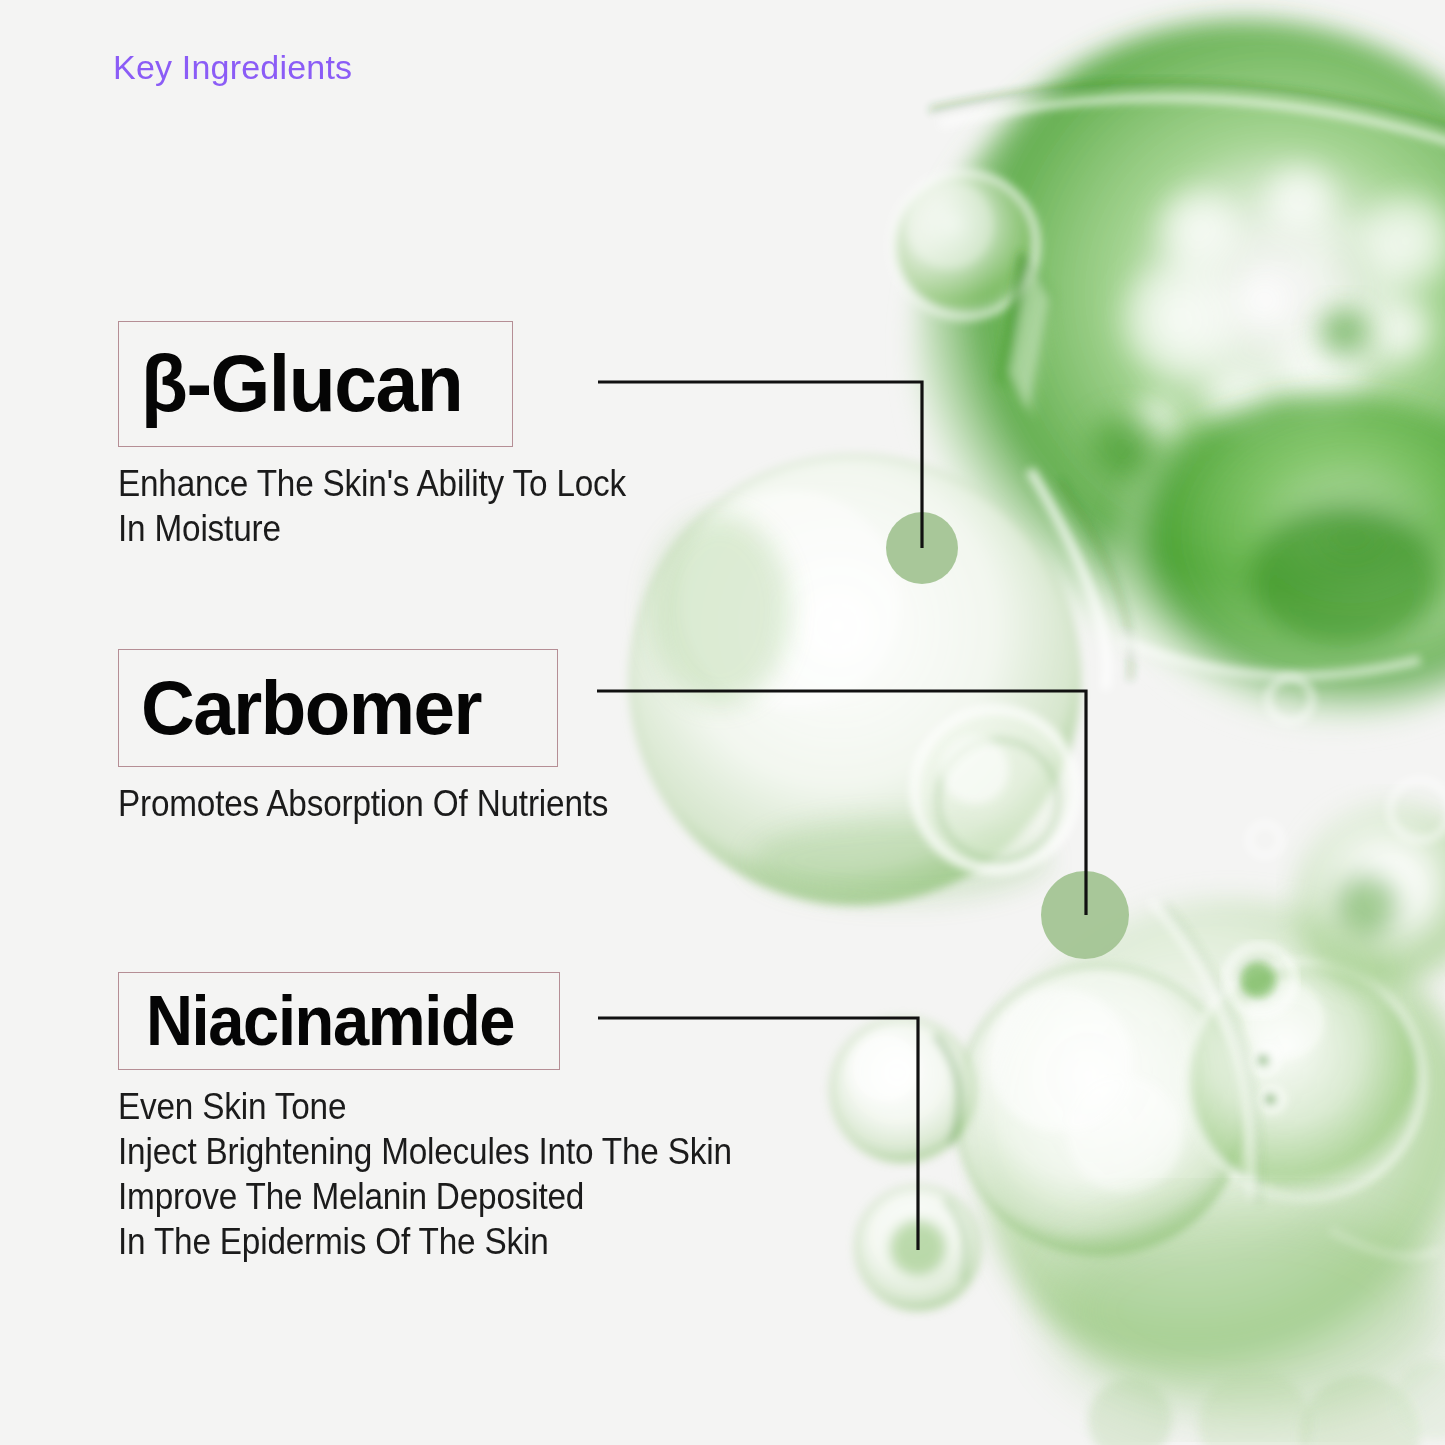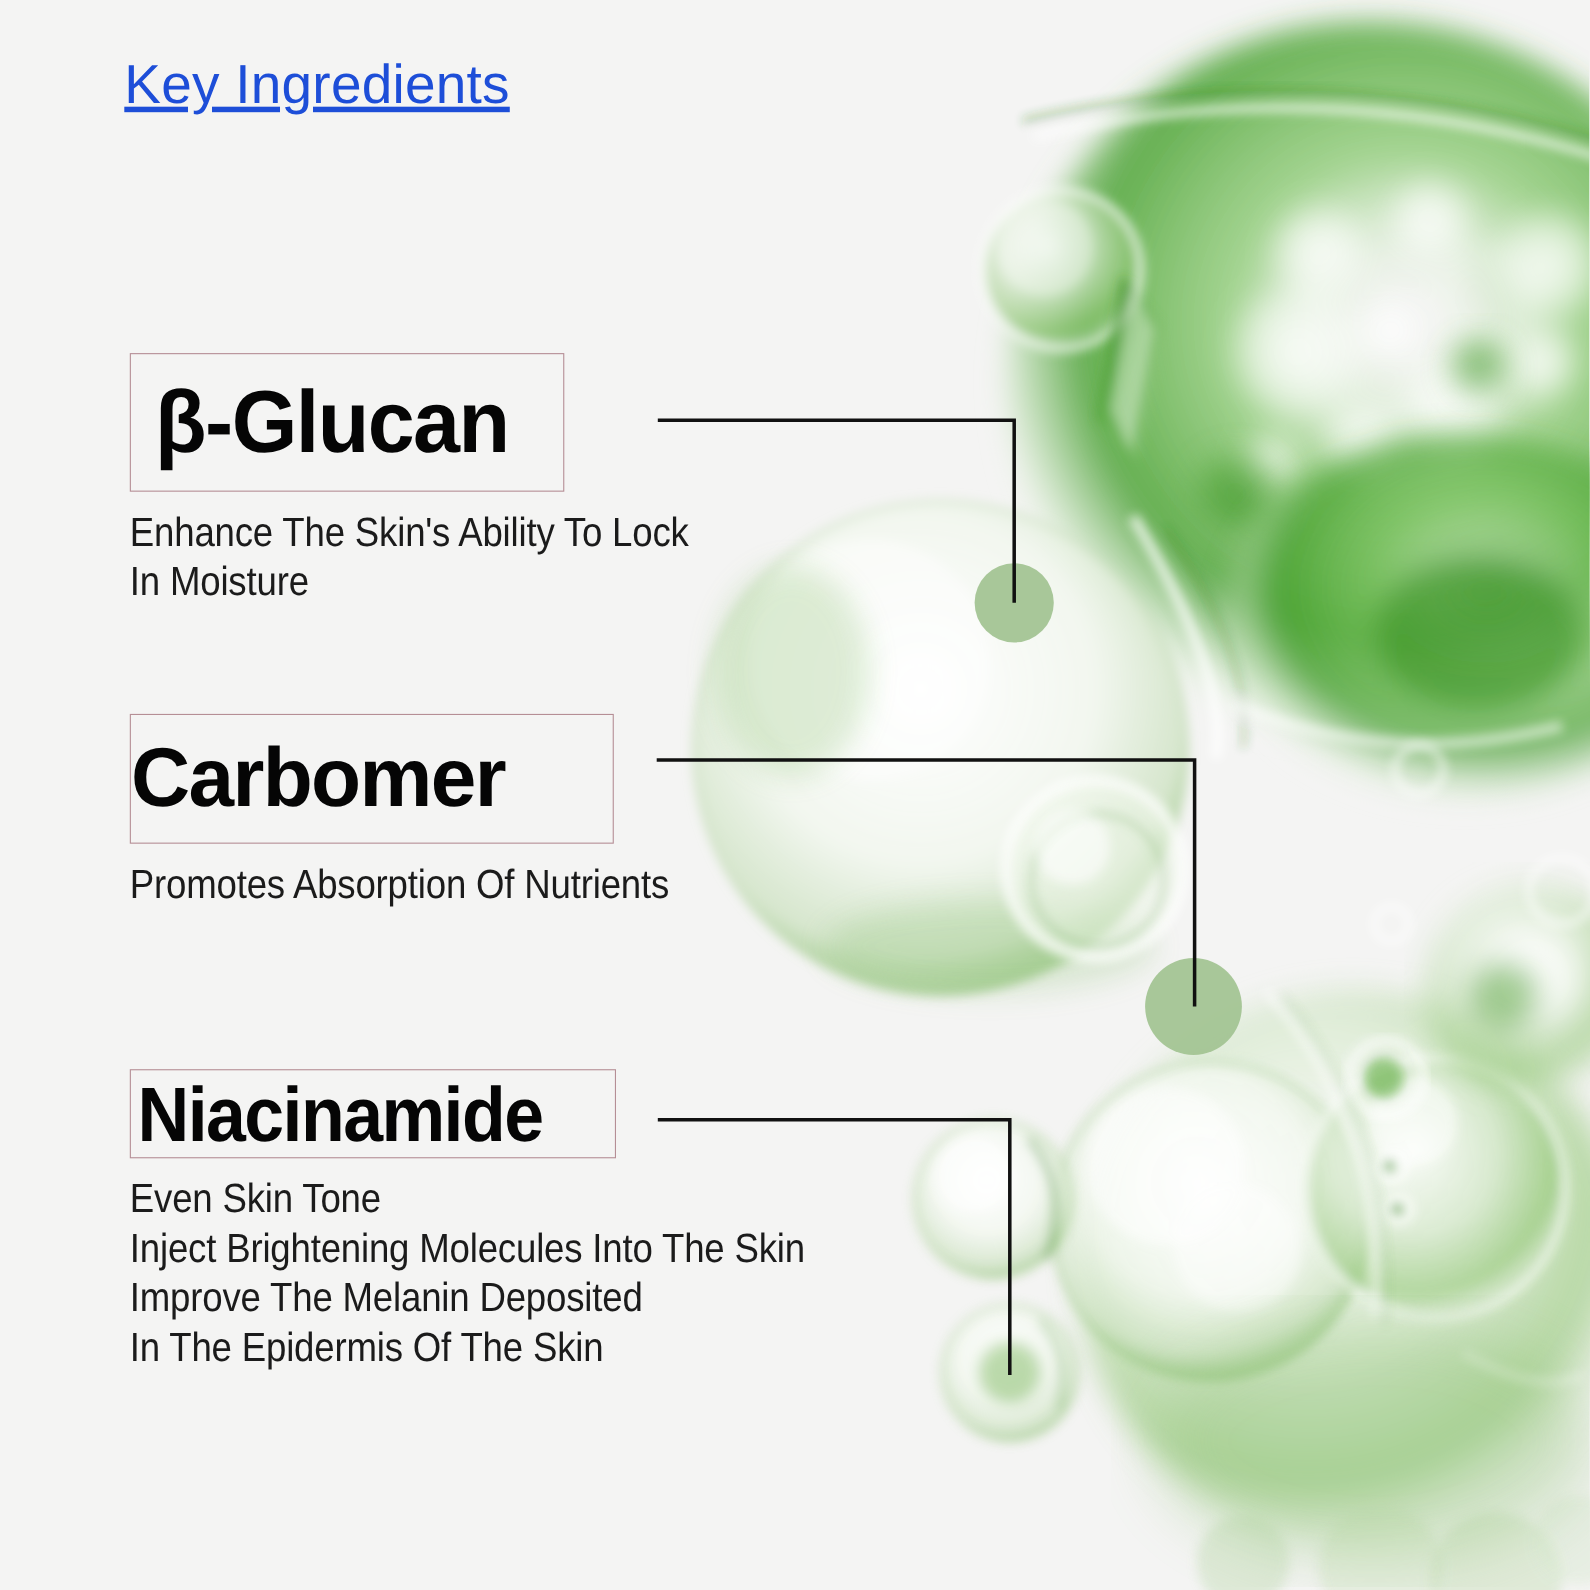--- a/index.html
+++ b/index.html
@@ -23,26 +23,25 @@
     width: 1445px;
     height: 1445px;
     pointer-events: none;
   }
 
   
   #page-title {
     position: absolute;
     left: 113px;
     top: 48px;
-    font-size: 50px;
+    font-size: 34px;
     font-weight: 400;
-    color: #1d4ed8;
+    color: #8b5cf6;
     letter-spacing: 0.2px;
     white-space: nowrap;
-    text-decoration: underline;
   }
 
   
   .ingredient {
     position: absolute;
     left: 118px;
   }
   .name-box {
     box-sizing: border-box;
     border: 1.6px solid #b58e95;
@@ -72,26 +71,26 @@
     white-space: nowrap;
   }
 
   
   #ing-0 { top: 321px; }
   #ing-0 .name-box { width: 395px; height: 126px; padding-left: 22px; }
   #ing-0 .name-text { font-size: 80px; transform: scaleX(0.96); transform-origin: left center; }
 
   
   #ing-1 { top: 649px; }
-  #ing-1 .name-box { width: 440px; height: 118px; }
+  #ing-1 .name-box { width: 440px; height: 118px; padding-left: 22px; }
   #ing-1 .name-text { font-size: 76px; transform: scaleX(0.98); transform-origin: left center; }
 
   
   #ing-2 { top: 972px; }
-  #ing-2 .name-box { width: 442px; height: 81px; padding-left: 6px; }
+  #ing-2 .name-box { width: 442px; height: 98px; padding-left: 27px; }
   #ing-2 .name-text { font-size: 70px; transform: scaleX(0.93); transform-origin: left center; }
 
   
   #connectors {
     position: absolute;
     inset: 0;
     width: 1445px;
     height: 1445px;
   }
 </style>

